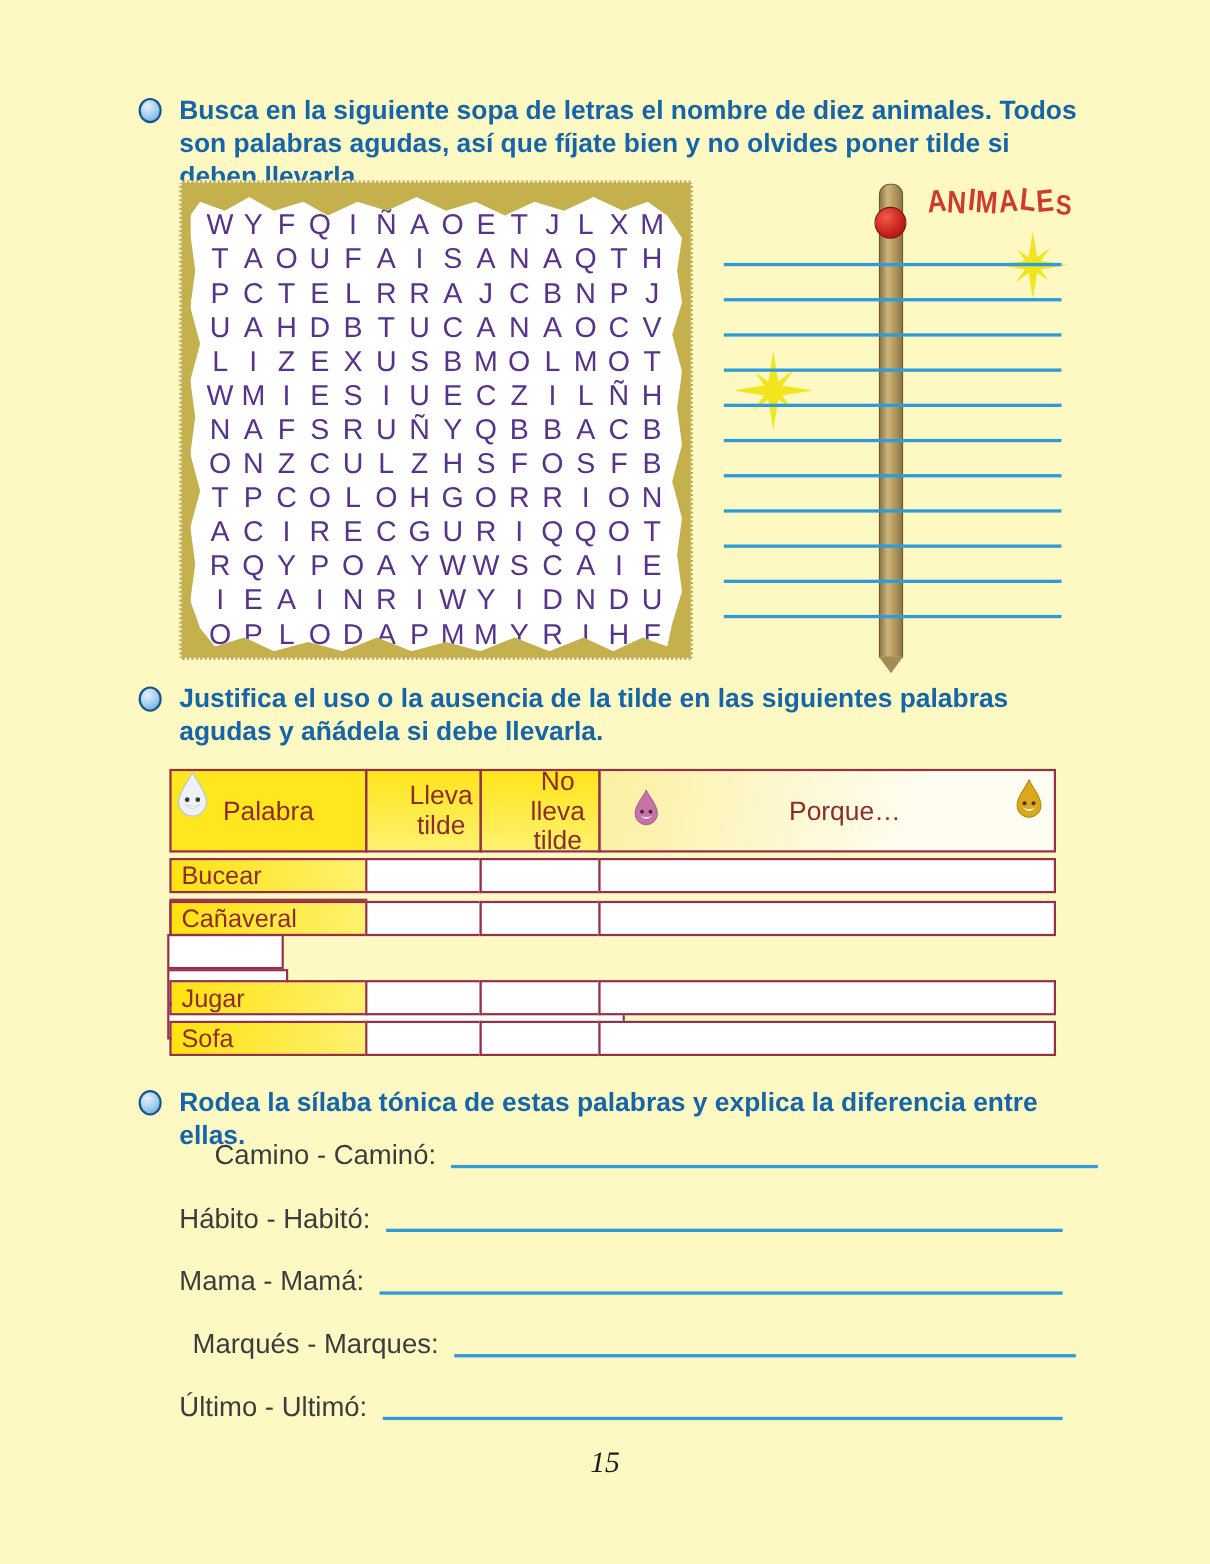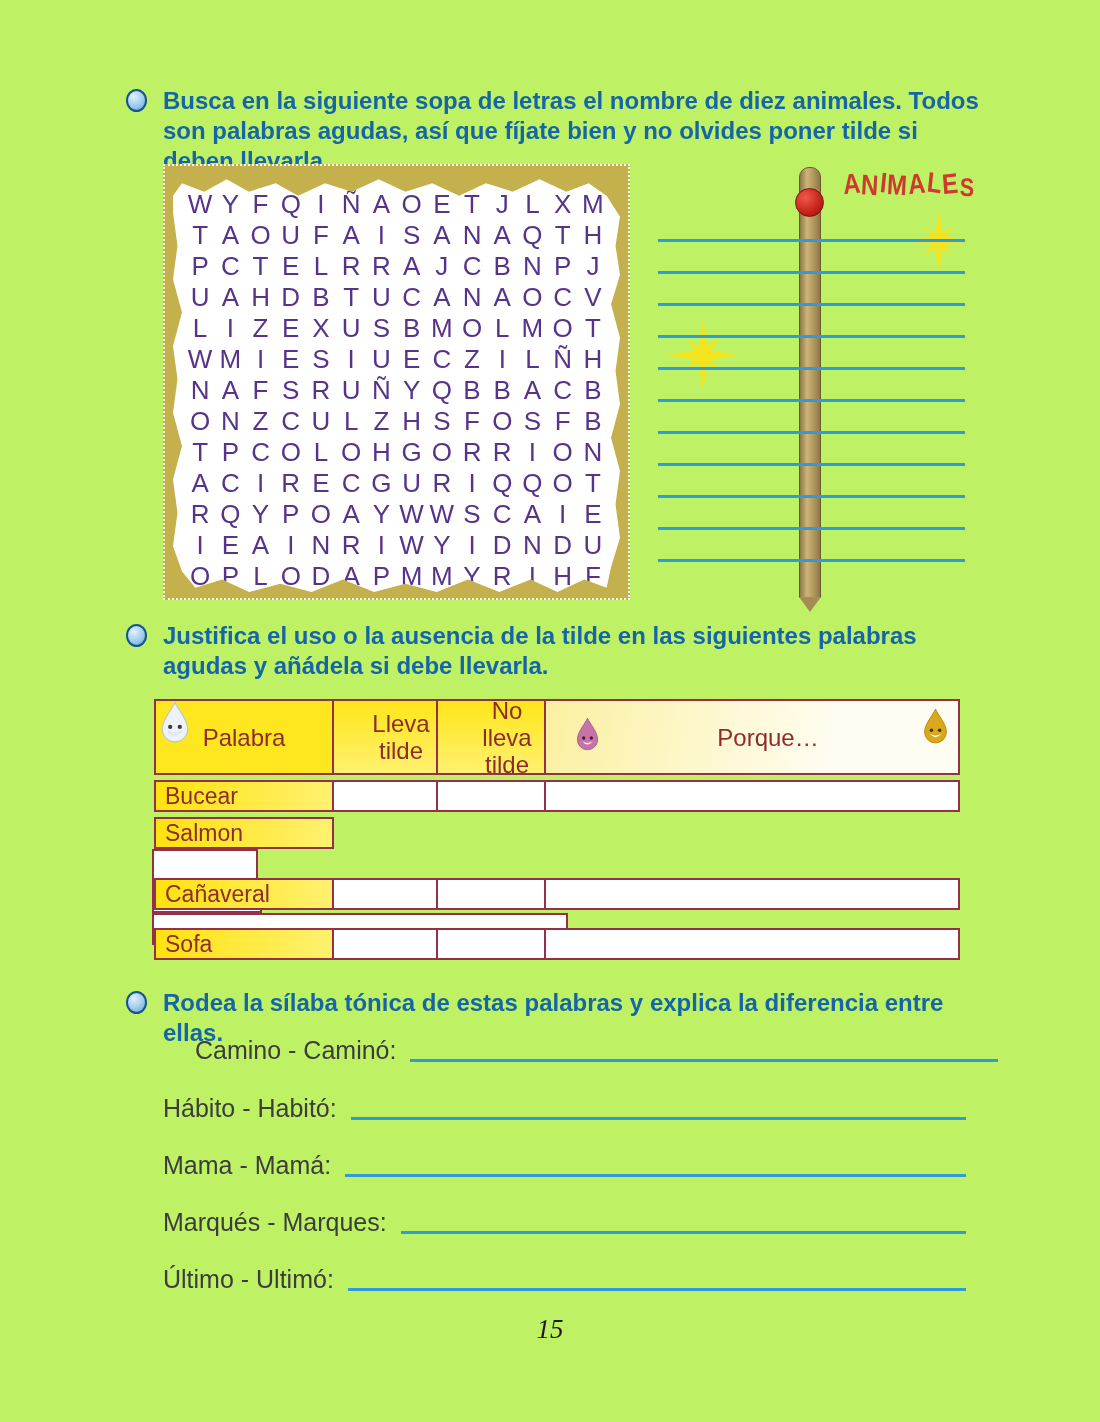--- a/index.html
+++ b/index.html
@@ -1,16 +1,16 @@
 <!DOCTYPE html>
 <html><head>
 <meta charset="utf-8">
 <style>
   html,body{margin:0;padding:0;background:#ffffff;}
-  .page{position:relative;width:1100px;height:1422px;background:#bef264;overflow:hidden;
+  .page{position:relative;width:1100px;height:1422px;background:#fef9c3;overflow:hidden;
         font-family:"Liberation Sans",sans-serif;}
 
   
   .bullet{position:absolute;width:21px;height:23px;border-radius:50%;
           background:radial-gradient(circle at 35% 30%, #e3f1fb, #9ecbee 55%, #5e9fd3);
           border:2.5px solid #15548f;box-sizing:border-box;}
 
   
   .instruction{position:absolute;left:163px;width:822px;margin:0;
                font-size:24px;font-weight:bold;color:#1565a8;line-height:30px;}
@@ -359,22 +359,28 @@
     <div class="tbl-cell body-h c2 bg-white"></div>
     <div class="tbl-cell body-h c3 bg-white"></div>
     <div class="tbl-cell body-h c4 bg-white"></div>
   </div>
   <div class="tbl-row" style="top:817px;flex-direction:column;">
     <div class="tbl-cell body-h c1 bg-word">Salmon</div>
     <div class="tbl-cell body-h c2 bg-white"></div>
     <div class="tbl-cell body-h c3 bg-white"></div>
     <div class="tbl-cell body-h c4 bg-white"></div>
   </div>
-  <div class="tbl-row" style="top:878px;">
+  <div class="tbl-row" style="top:819px;">
     <div class="tbl-cell body-h c1 bg-word">Cañaveral</div>
+    <div class="tbl-cell body-h c2 bg-white"></div>
+    <div class="tbl-cell body-h c3 bg-white"></div>
+    <div class="tbl-cell body-h c4 bg-white"></div>
+  </div>
+  <div class="tbl-row" style="top:891px;">
+    <div class="tbl-cell body-h c1 bg-word">Jugar</div>
     <div class="tbl-cell body-h c2 bg-white"></div>
     <div class="tbl-cell body-h c3 bg-white"></div>
     <div class="tbl-cell body-h c4 bg-white"></div>
   </div>
   <div class="tbl-row" style="top:928px;">
     <div class="tbl-cell body-h c1 bg-word">Sofa</div>
     <div class="tbl-cell body-h c2 bg-white"></div>
     <div class="tbl-cell body-h c3 bg-white"></div>
     <div class="tbl-cell body-h c4 bg-white"></div>
   </div>
@@ -387,21 +393,21 @@
     <div class="pair-line"></div>
   </div>
   <div class="pair-row" style="top:1148px;">
     <span class="pair-label">Mama - Mamá:</span>
     <div class="pair-line"></div>
   </div>
   <div class="pair-row" style="top:1091px;">
     <span class="pair-label">Hábito - Habitó:</span>
     <div class="pair-line"></div>
   </div>
-  <div class="pair-row" style="top:1205px;">
+  <div class="pair-row" style="top:1205px;margin-left:12px;">
     <span class="pair-label">Marqués - Marques:</span>
     <div class="pair-line"></div>
   </div>
   <div class="pair-row" style="top:1262px;">
     <span class="pair-label">Último - Ultimó:</span>
     <div class="pair-line"></div>
   </div>
 
   <div class="page-number">15</div>
 </div>

